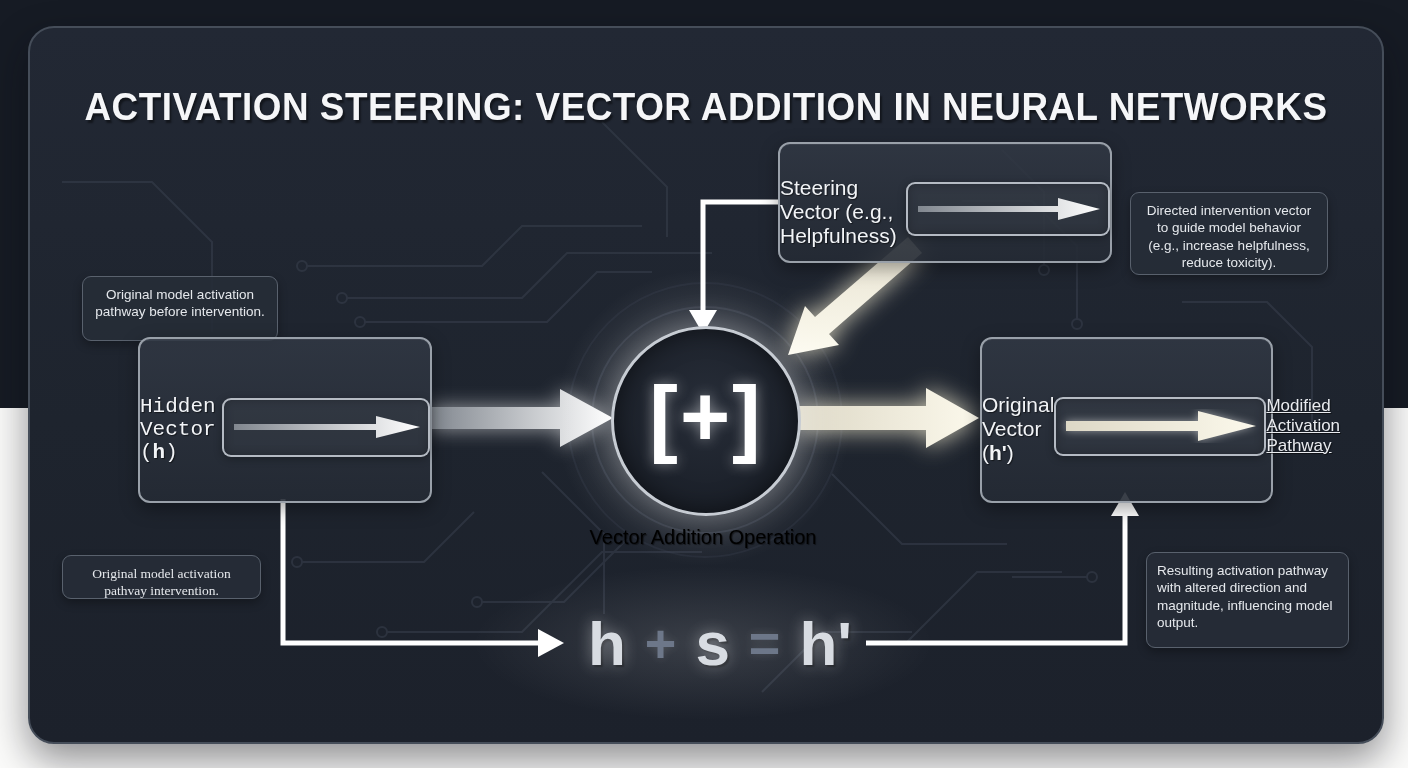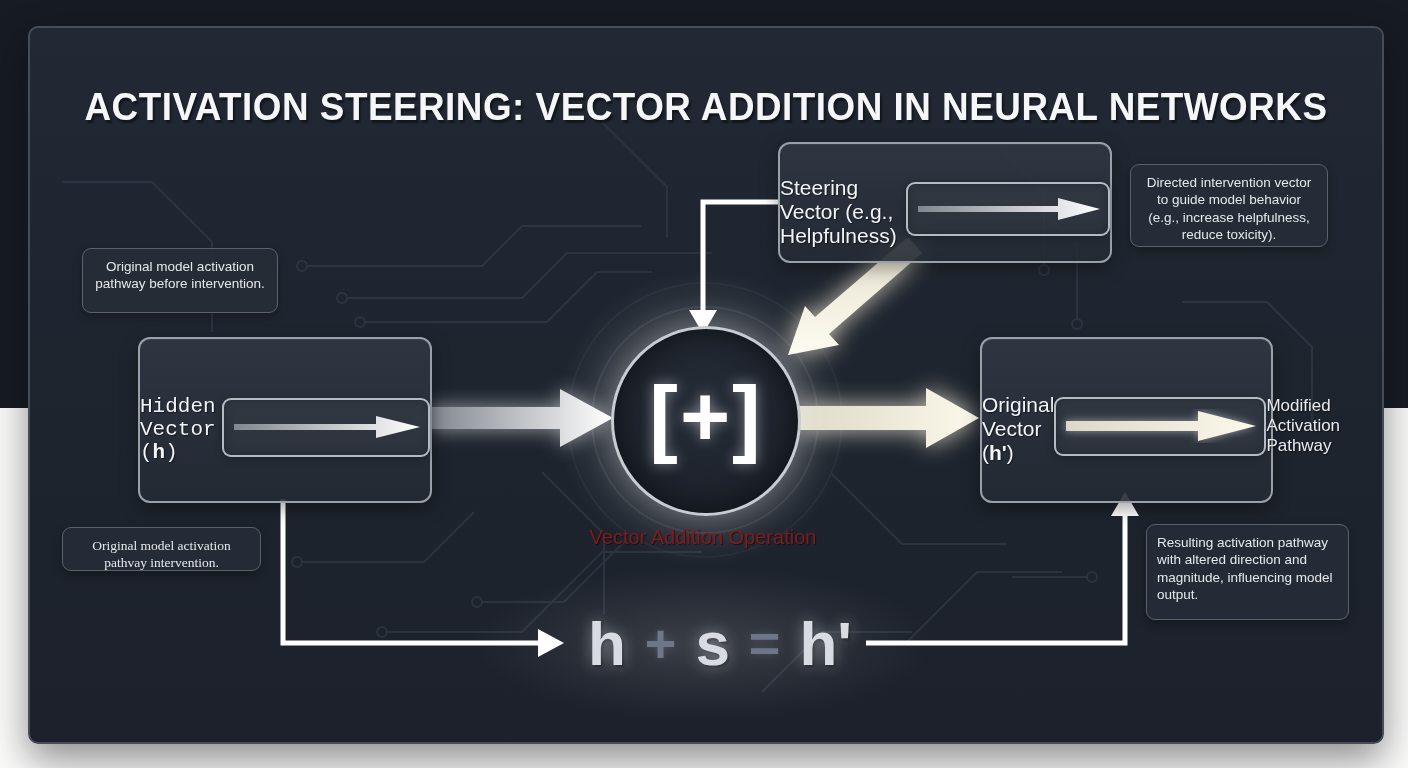--- a/index.html
+++ b/index.html
@@ -5,21 +5,21 @@
   html,body{margin:0;padding:0;}
   body{
     width:1408px;height:768px;overflow:hidden;position:relative;
     font-family:"Liberation Sans", sans-serif;
     background:#fbfbfa;
   }
   .bg-top{position:absolute;left:0;top:0;width:1408px;height:408px;background:#161b24;}
   .panel{
     position:absolute;left:28px;top:26px;width:1352px;height:714px;
     background:linear-gradient(180deg,#222834 0%,#1e242e 55%,#1c212b 100%);
-    border:2px solid #454d59;border-radius:10px;
+    border:2px solid #454d59;border-radius:26px;
     box-shadow:0 16px 38px rgba(10,12,18,.45);
     overflow:hidden;
   }
   .title{
     position:absolute;left:0;top:58px;width:100%;text-align:center;
     font-size:38px;font-weight:bold;color:#f5f6f8;letter-spacing:.5px;
     text-shadow:2px 3px 2px rgba(0,0,0,.45);
     transform:scaleX(.97);
   }
   
@@ -30,34 +30,34 @@
     display:flex;flex-direction:row;align-items:center;
   }
   .node-label{color:#f2f4f7;font-size:21px;margin-top:18px;text-shadow:1px 1px 1px rgba(0,0,0,.5);}
   .node-label b{font-weight:bold;}
   .vec-frame{
     border:2px solid rgba(205,210,218,.85);border-radius:9px;
     background:rgba(255,255,255,.035);
     box-shadow:0 2px 8px rgba(0,0,0,.3), inset 0 0 10px rgba(0,0,0,.25);
     display:flex;align-items:center;justify-content:center;
   }
-  .node-caption{color:#e9ebef;font-size:17px;margin-top:11px;text-shadow:1px 1px 1px rgba(0,0,0,.5);}
+  .node-caption{color:#e9ebef;font-size:17px;margin-top:11px;text-shadow:1px 1px 1px rgba(0,0,0,.5);text-decoration:underline;}
   .box-steering{left:778px;top:142px;width:330px;height:117px;}
   .box-steering .vec-frame{width:232px;height:50px;margin-top:12px;}
   .box-hidden{left:138px;top:337px;width:290px;height:162px;font-family:Liberation Mono, monospace;}
   .box-hidden .vec-frame{width:230px;height:55px;margin-top:14px;}
   .box-steered{left:980px;top:337px;width:289px;height:162px;}
   .box-steered .vec-frame{width:234px;height:55px;margin-top:12px;}
   
   .note{
     position:absolute;background:rgba(38,44,55,.92);
     border:1px solid #59616d;border-radius:9px;
     color:#e5e8ec;font-size:13.5px;line-height:1.28;
     padding:9px 10px;box-shadow:0 4px 10px rgba(0,0,0,.3);
-    text-align:center;box-sizing:border-box;
+    text-align:center;box-sizing:border-box;margin-top:28px;
   }
   .note-tl{left:82px;top:248px;width:196px;height:65px;}
   .note-tr{left:1130px;top:164px;width:198px;height:83px;}
   .note-bl{left:62px;top:527px;width:199px;height:44px;font-family:Liberation Serif, serif;}
   .note-br{left:1146px;top:524px;width:203px;height:96px;text-align:left;}
   
   .op-glow{
     position:absolute;left:553px;top:268px;width:300px;height:300px;border-radius:50%;
     background:radial-gradient(circle, rgba(255,255,255,.16) 30%, rgba(255,255,255,0) 70%);
   }
@@ -67,21 +67,21 @@
     border:3px solid #c7ccd3;
     box-shadow:0 0 34px rgba(255,255,255,.35), inset 0 0 24px rgba(0,0,0,.5);
     display:flex;align-items:center;justify-content:center;
   }
   .op-symbol{
     color:#ffffff;font-size:86px;font-weight:bold;letter-spacing:2px;
     text-shadow:0 0 14px rgba(255,255,255,.45);padding-bottom:10px;
   }
   .op-caption{
     position:absolute;left:543px;top:526px;width:320px;text-align:center;
-    color:#7f1d1d;font-size:20px;text-shadow:1px 1px 1px rgba(0,0,0,.5);
+    color:#000000;font-size:20px;text-shadow:1px 1px 1px rgba(0,0,0,.5);
   }
   
   .formula-glow{
     position:absolute;left:463px;top:563px;width:480px;height:160px;
     background:radial-gradient(ellipse, rgba(255,255,255,.13) 0%, rgba(255,255,255,0) 68%);
   }
   .formula{
     position:absolute;left:570px;top:603px;width:300px;height:80px;
     display:flex;align-items:center;justify-content:center;gap:19px;
     font-size:62px;font-weight:bold;

